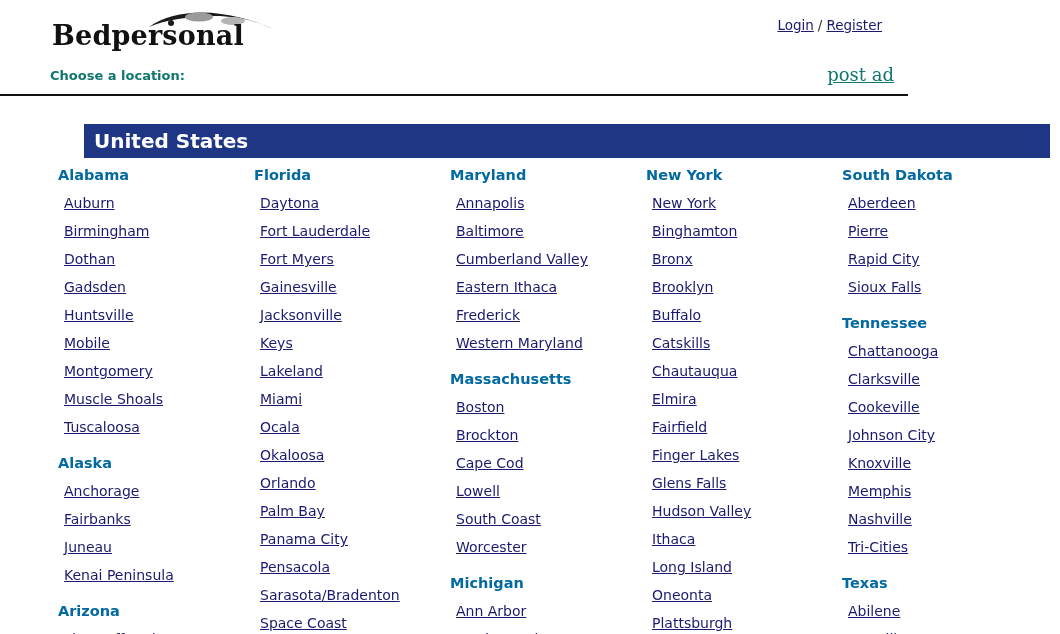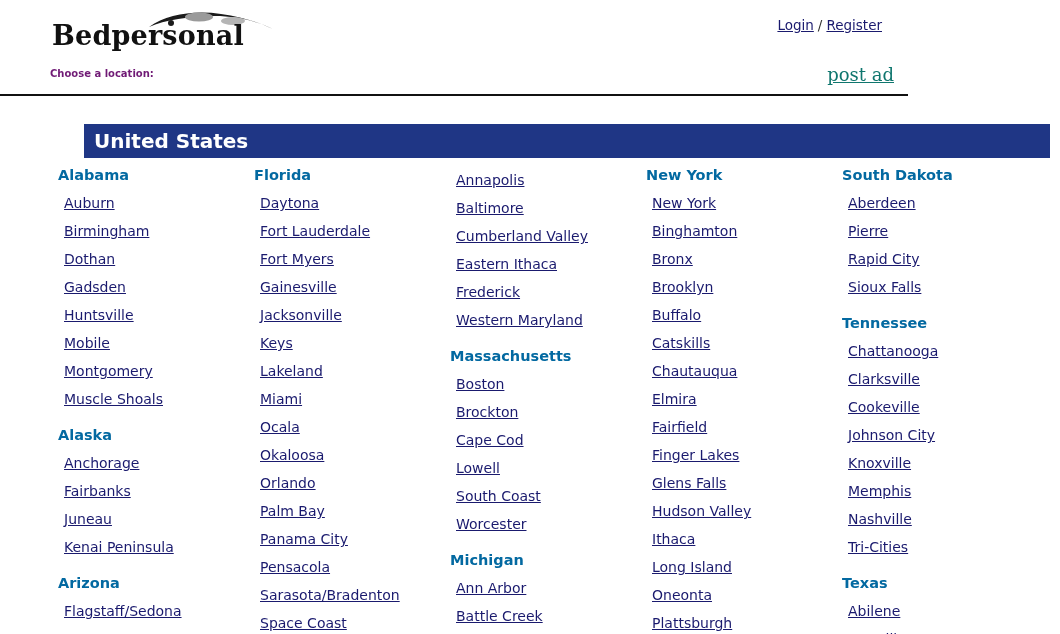--- a/index.html
+++ b/index.html
@@ -69,23 +69,23 @@
   
   .choosebar {
     position: relative;
     height: 32px;
     border-bottom: 2px solid #111;
   }
   .choose-label {
     position: absolute;
     left: 50px;
     top: 6px;
-    font-size: 10px;
-    font-weight: bold;
-    color: #701a75;
+    font-size: 13px;
+    font-weight: bold;
+    color: #0f766e;
   }
   .post-ad {
     position: absolute;
     right: 14px;
     top: 2px;
     font-size: 18px;
     color: #0f766e;
     text-decoration: underline;
     font-family: "DejaVu Serif", serif;
   }
@@ -178,20 +178,21 @@
         <div class="state-block">
           <div class="state-name">Alabama</div>
           <a class="city" href="#">Auburn</a>
           <a class="city" href="#">Birmingham</a>
           <a class="city" href="#">Dothan</a>
           <a class="city" href="#">Gadsden</a>
           <a class="city" href="#">Huntsville</a>
           <a class="city" href="#">Mobile</a>
           <a class="city" href="#">Montgomery</a>
           <a class="city" href="#">Muscle Shoals</a>
+          <a class="city" href="#">Tuscaloosa</a>
         </div>
         <div class="state-block">
           <div class="state-name">Alaska</div>
           <a class="city" href="#">Anchorage</a>
           <a class="city" href="#">Fairbanks</a>
           <a class="city" href="#">Juneau</a>
           <a class="city" href="#">Kenai Peninsula</a>
         </div>
         <div class="state-block">
           <div class="state-name">Arizona</div>
@@ -214,20 +215,21 @@
           <a class="city" href="#">Orlando</a>
           <a class="city" href="#">Palm Bay</a>
           <a class="city" href="#">Panama City</a>
           <a class="city" href="#">Pensacola</a>
           <a class="city" href="#">Sarasota/Bradenton</a>
           <a class="city" href="#">Space Coast</a>
         </div>
       </div>
       <div class="col">
         <div class="state-block">
+          <div class="state-name">Maryland</div>
           <a class="city" href="#">Annapolis</a>
           <a class="city" href="#">Baltimore</a>
           <a class="city" href="#">Cumberland Valley</a>
           <a class="city" href="#">Eastern Ithaca</a>
           <a class="city" href="#">Frederick</a>
           <a class="city" href="#">Western Maryland</a>
         </div>
         <div class="state-block">
           <div class="state-name">Massachusetts</div>
           <a class="city" href="#">Boston</a>

